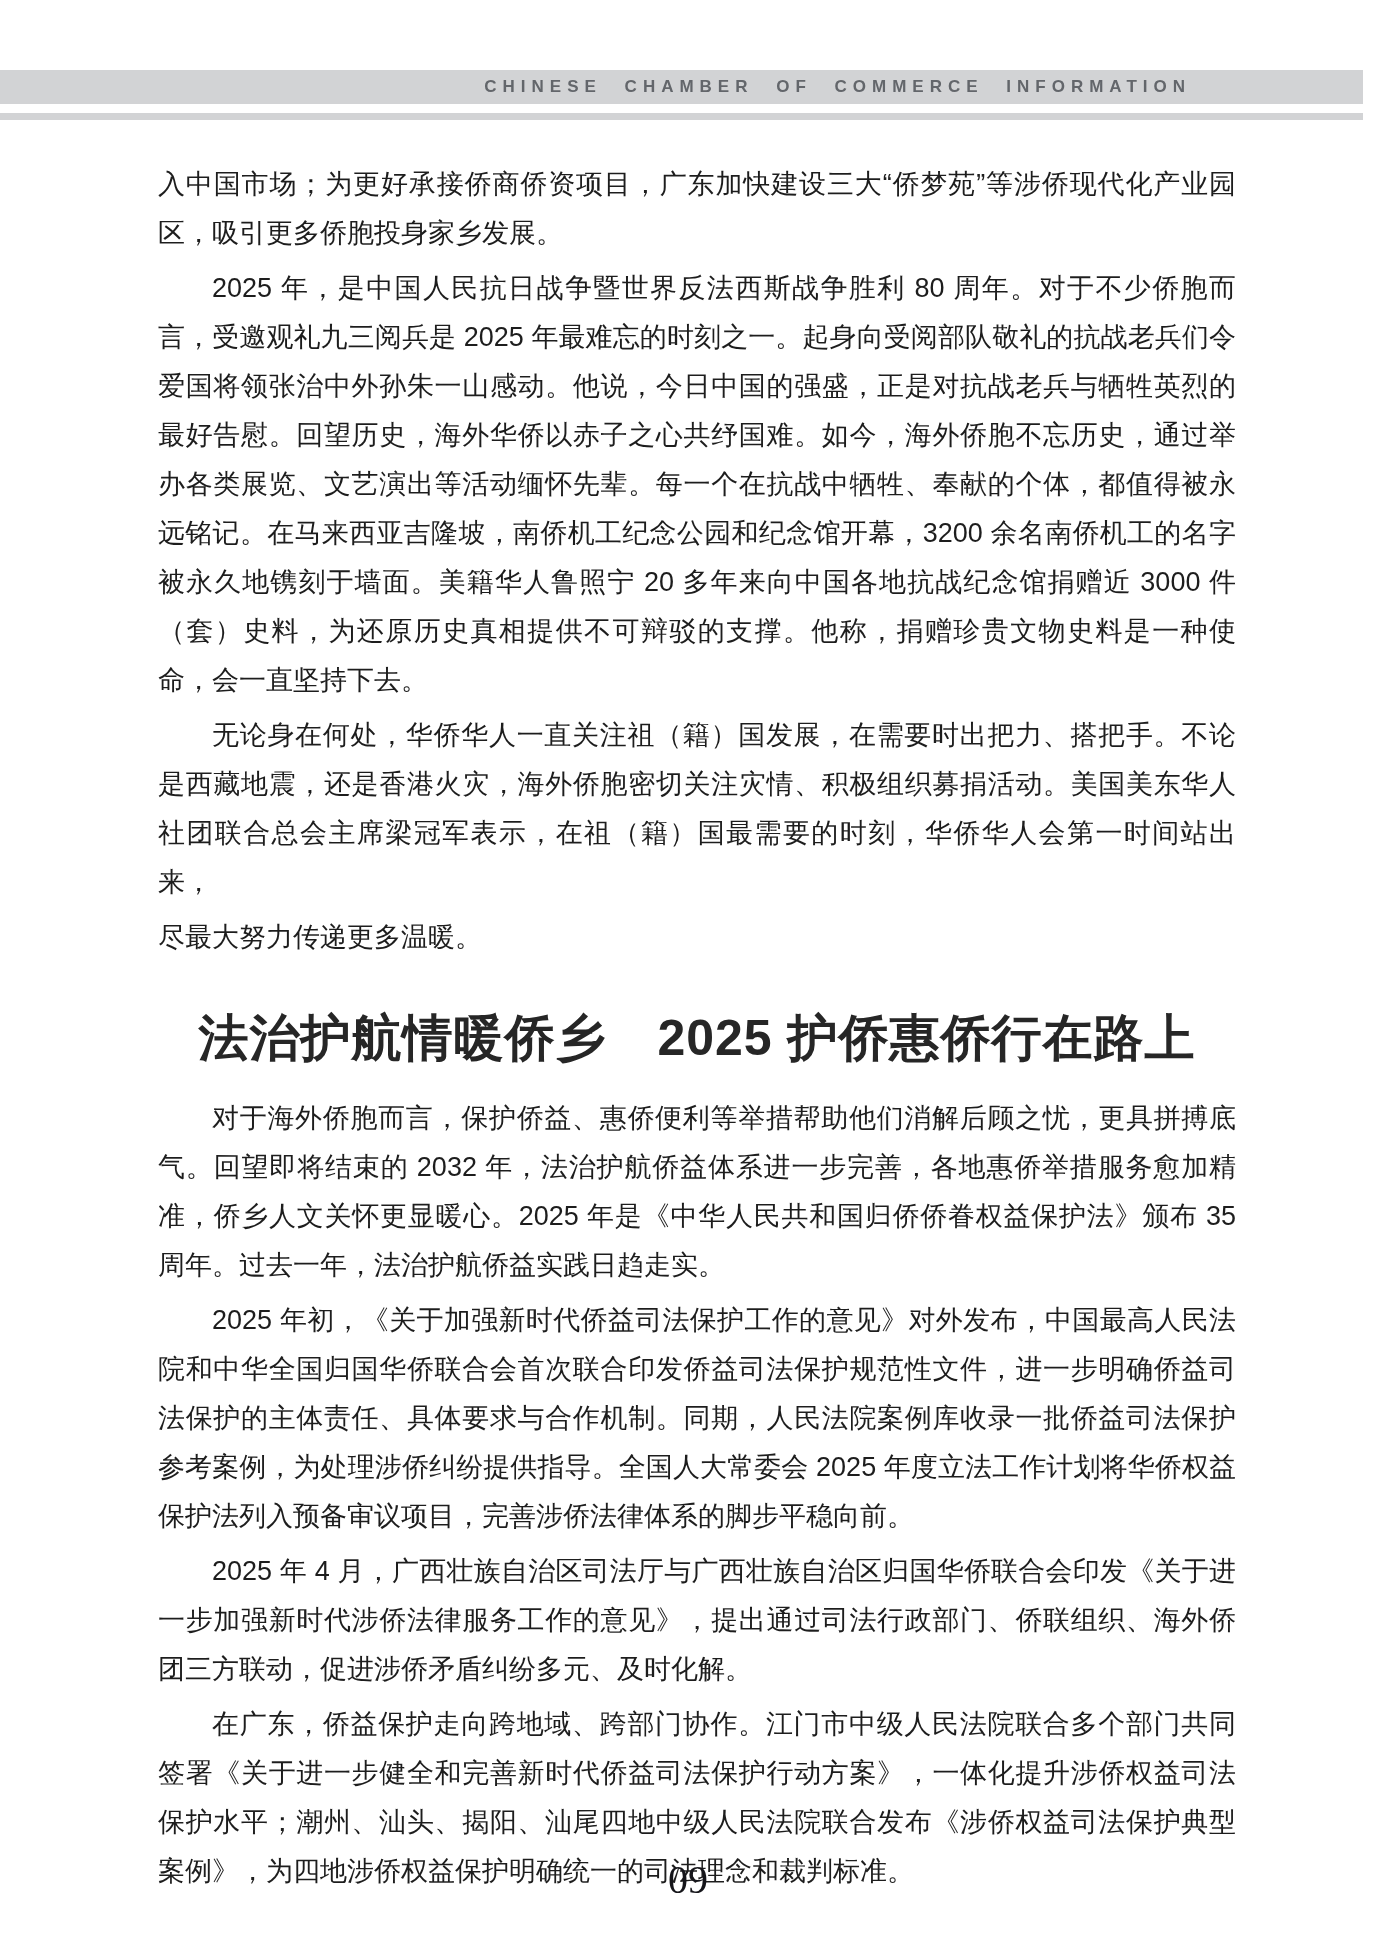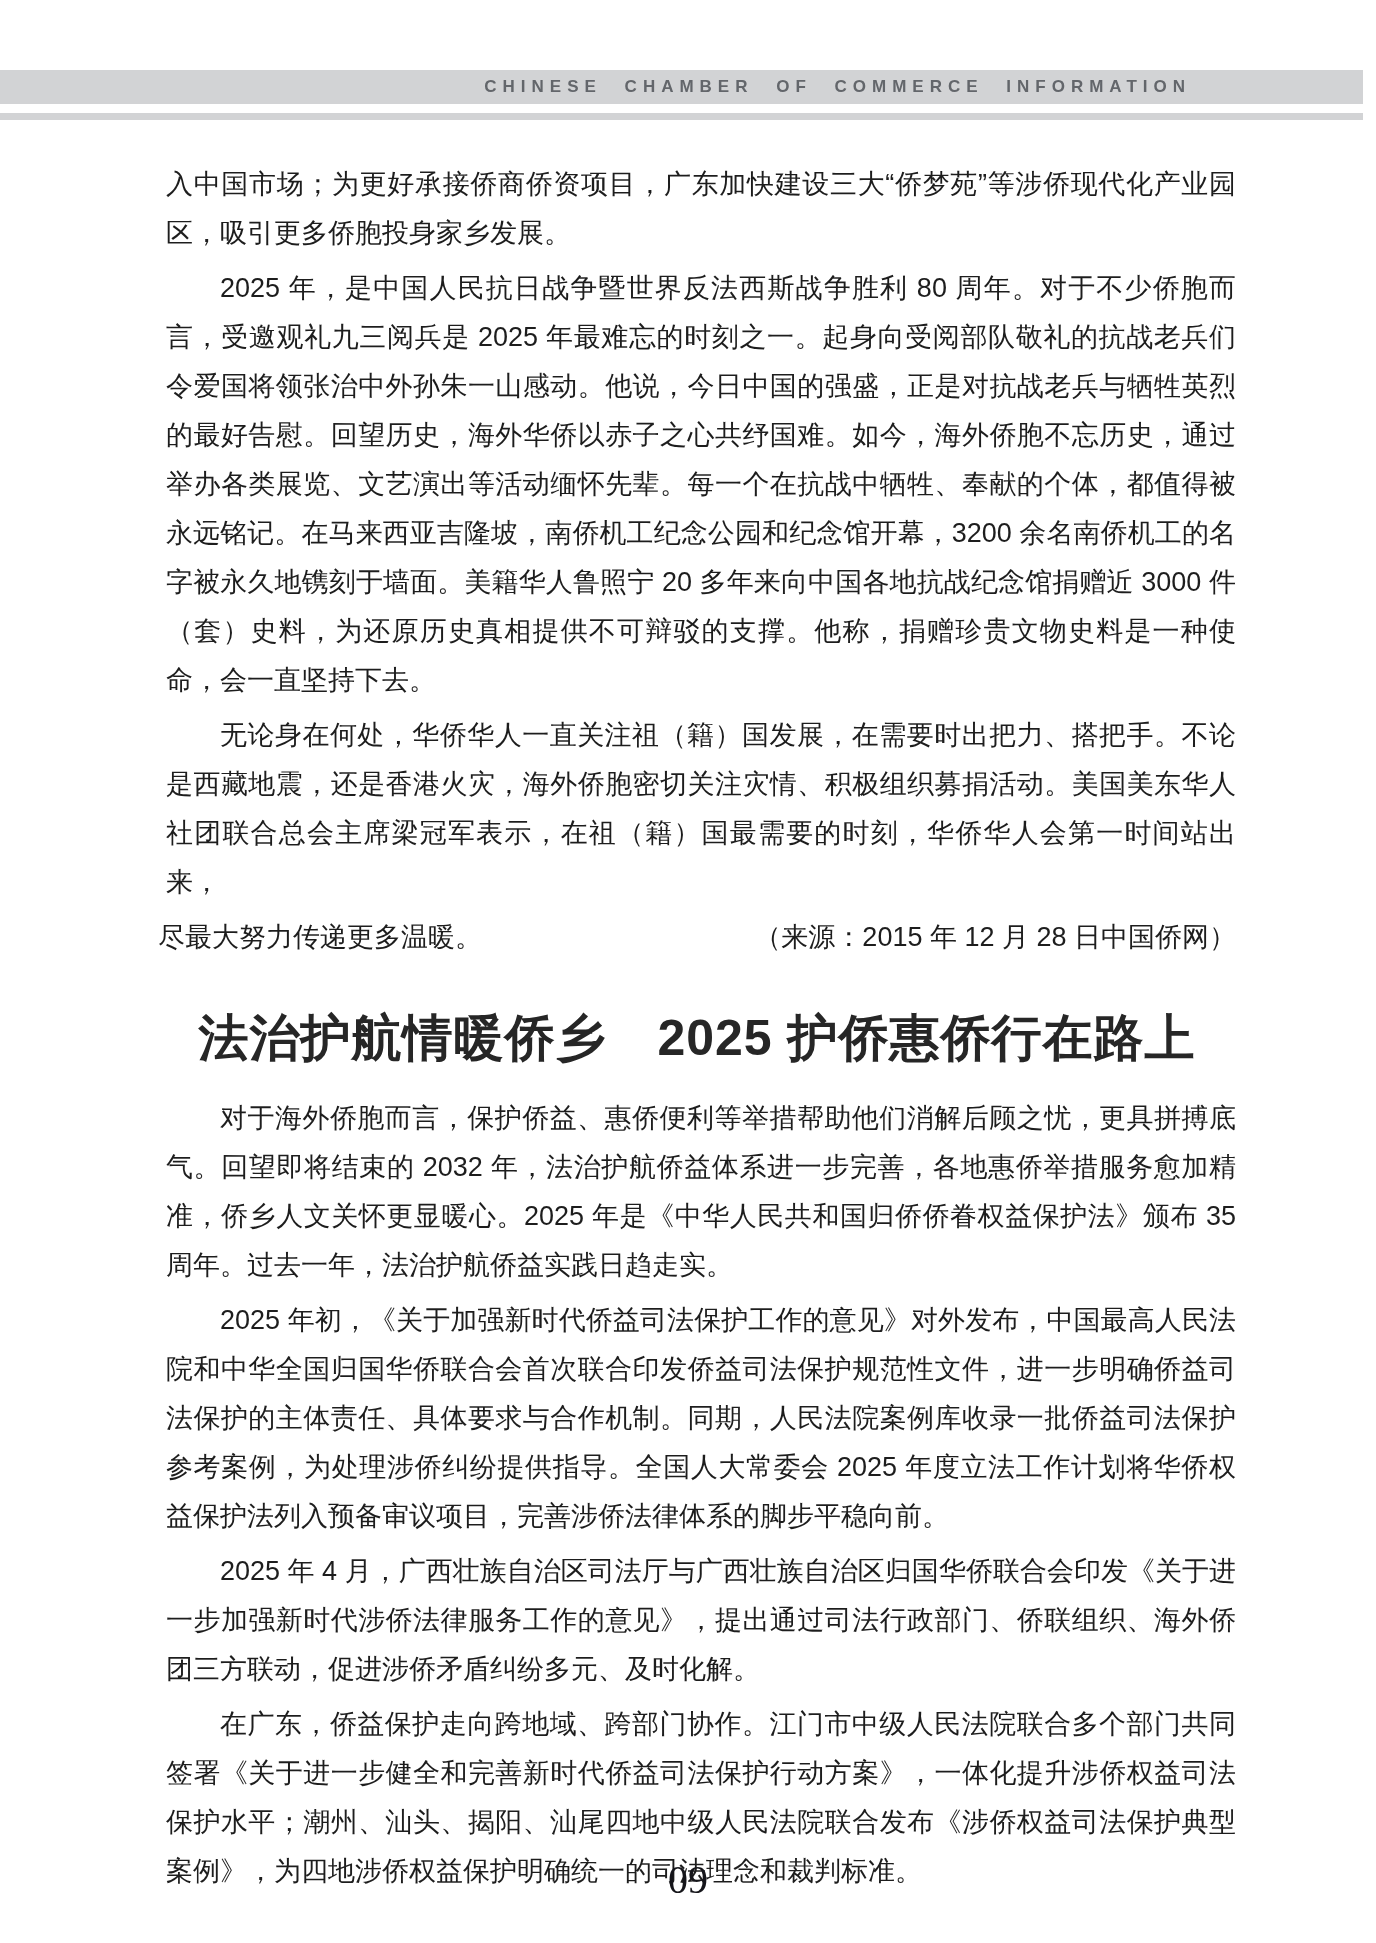--- a/index.html
+++ b/index.html
@@ -46,21 +46,21 @@
   .content {
     position: absolute;
     top: 160px;
     left: 158px;
     width: 1078px;
     color: #1d1d1d;
     font-size: 27px;
     line-height: 49px;
     text-align: justify;
   }
-  .content p { margin: 0 0 6px 8px; }
+  .content p { margin: 0 0 6px 0; }
   .content p.indent { text-indent: 2em; }
 
   .closing-line {
     display: flex;
     justify-content: space-between;
     align-items: flex-end;
     margin: 0 0 6px 0;
   }
 
   h1.article-title {
@@ -97,21 +97,20 @@
   <div class="content">
 
     <p>入中国市场；为更好承接侨商侨资项目，广东加快建设三大“侨梦苑”等涉侨现代化产业园区，吸引更多侨胞投身家乡发展。</p>
 
     <p class="indent">2025 年，是中国人民抗日战争暨世界反法西斯战争胜利 80 周年。对于不少侨胞而言，受邀观礼九三阅兵是 2025 年最难忘的时刻之一。起身向受阅部队敬礼的抗战老兵们令爱国将领张治中外孙朱一山感动。他说，今日中国的强盛，正是对抗战老兵与牺牲英烈的最好告慰。回望历史，海外华侨以赤子之心共纾国难。如今，海外侨胞不忘历史，通过举办各类展览、文艺演出等活动缅怀先辈。每一个在抗战中牺牲、奉献的个体，都值得被永远铭记。在马来西亚吉隆坡，南侨机工纪念公园和纪念馆开幕，3200 余名南侨机工的名字被永久地镌刻于墙面。美籍华人鲁照宁 20 多年来向中国各地抗战纪念馆捐赠近 3000 件（套）史料，为还原历史真相提供不可辩驳的支撑。他称，捐赠珍贵文物史料是一种使命，会一直坚持下去。</p>
 
     <p class="indent">无论身在何处，华侨华人一直关注祖（籍）国发展，在需要时出把力、搭把手。不论是西藏地震，还是香港火灾，海外侨胞密切关注灾情、积极组织募捐活动。美国美东华人社团联合总会主席梁冠军表示，在祖（籍）国最需要的时刻，华侨华人会第一时间站出来，</p>
 
     <div class="closing-line">
       <span>尽最大努力传递更多温暖。</span>
-      <span>（来源：2015 年 12 月 28 日中国侨网）</span>
     </div>
 
     <h1 class="article-title">法治护航情暖侨乡　2025 护侨惠侨行在路上</h1>
 
     <p class="indent">对于海外侨胞而言，保护侨益、惠侨便利等举措帮助他们消解后顾之忧，更具拼搏底气。回望即将结束的 2032 年，法治护航侨益体系进一步完善，各地惠侨举措服务愈加精准，侨乡人文关怀更显暖心。2025 年是《中华人民共和国归侨侨眷权益保护法》颁布 35 周年。过去一年，法治护航侨益实践日趋走实。</p>
 
     <p class="indent">2025 年初，《关于加强新时代侨益司法保护工作的意见》对外发布，中国最高人民法院和中华全国归国华侨联合会首次联合印发侨益司法保护规范性文件，进一步明确侨益司法保护的主体责任、具体要求与合作机制。同期，人民法院案例库收录一批侨益司法保护参考案例，为处理涉侨纠纷提供指导。全国人大常委会 2025 年度立法工作计划将华侨权益保护法列入预备审议项目，完善涉侨法律体系的脚步平稳向前。</p>
 
     <p class="indent">2025 年 4 月，广西壮族自治区司法厅与广西壮族自治区归国华侨联合会印发《关于进一步加强新时代涉侨法律服务工作的意见》，提出通过司法行政部门、侨联组织、海外侨团三方联动，促进涉侨矛盾纠纷多元、及时化解。</p>
 

